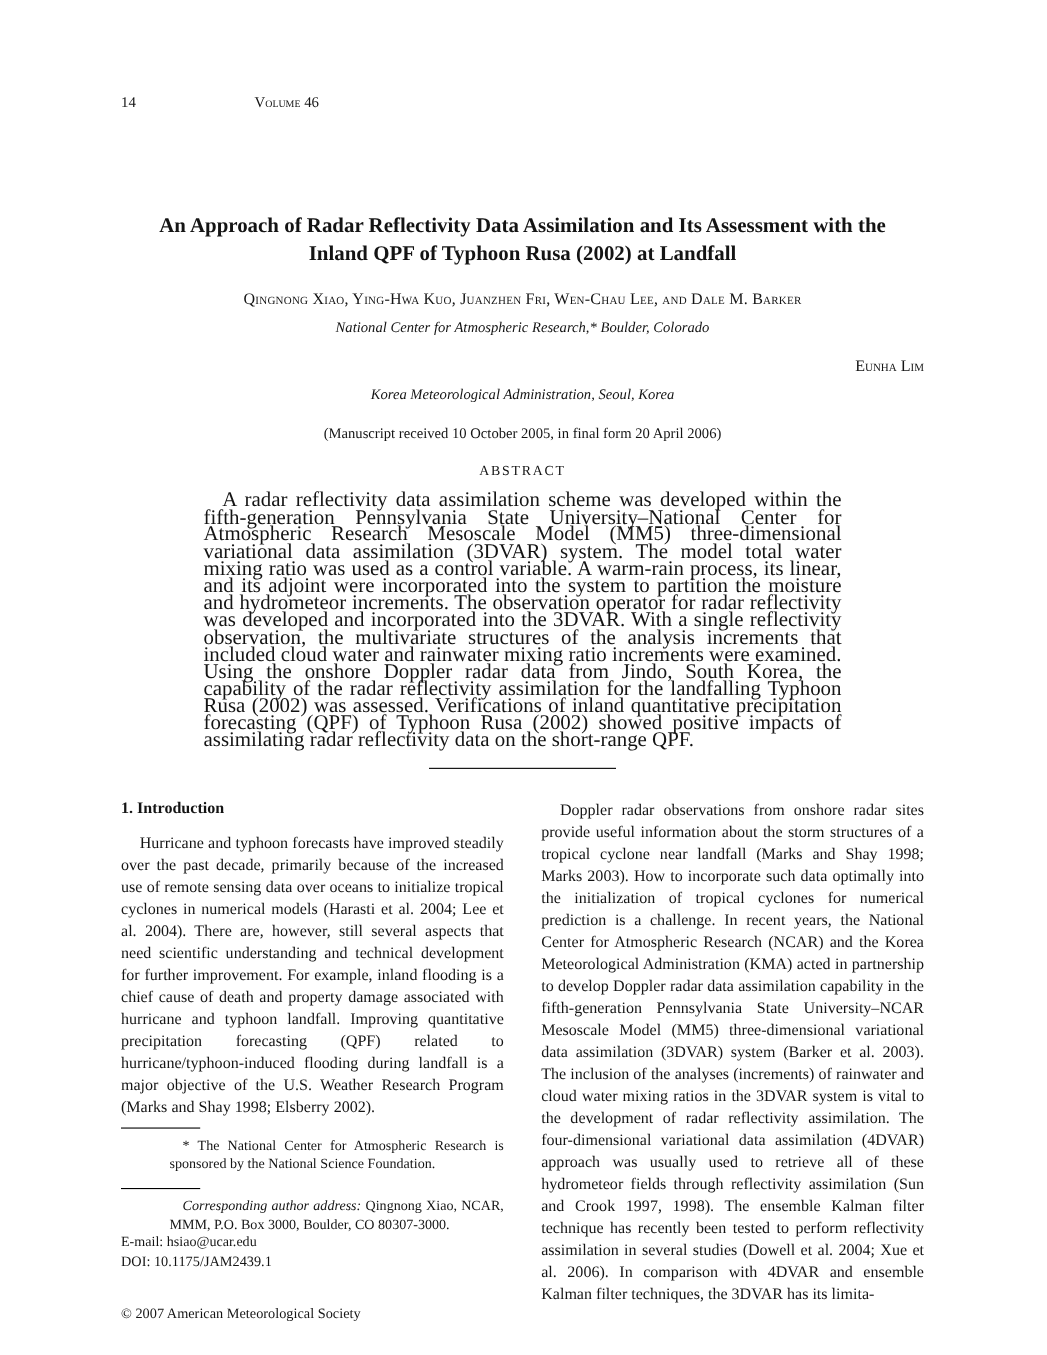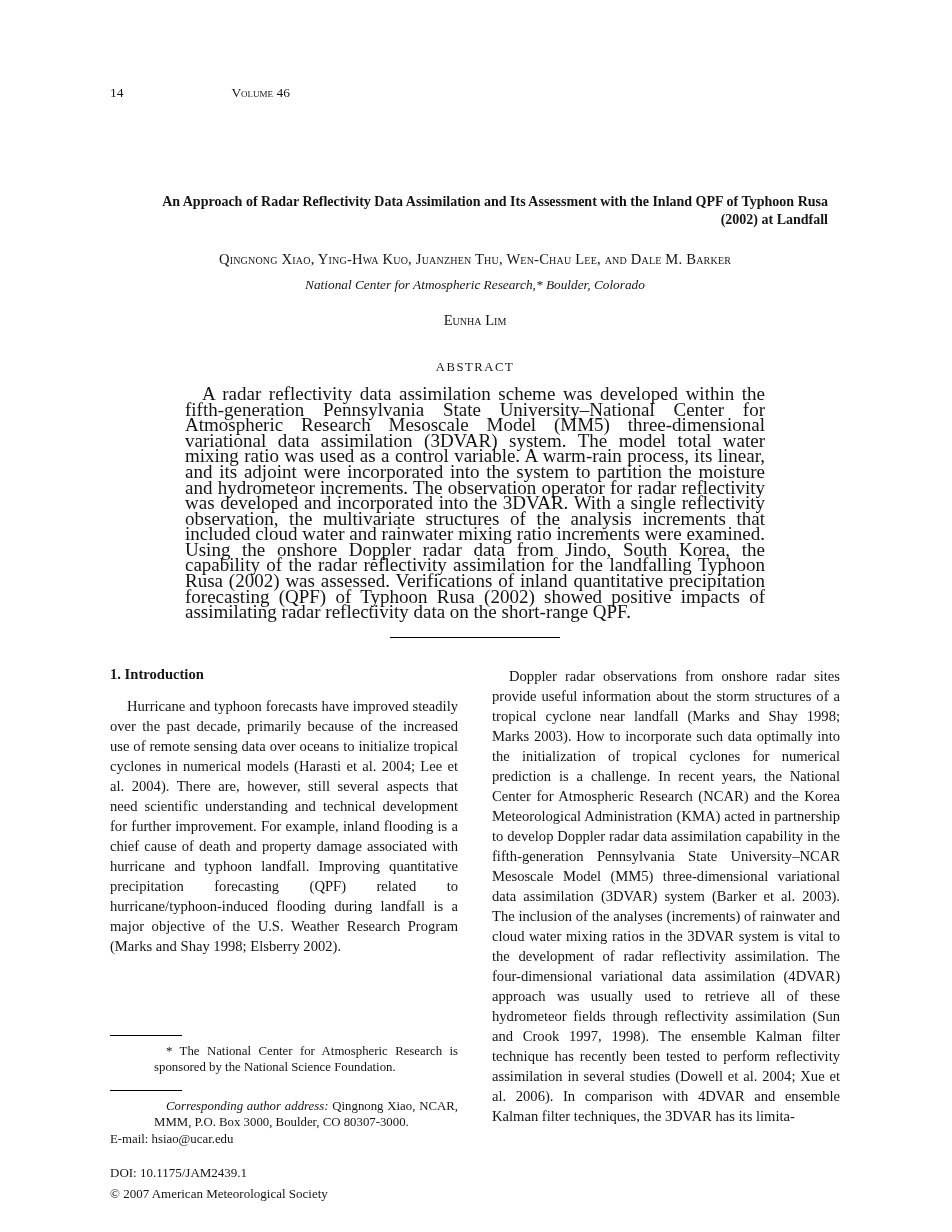--- a/index.html
+++ b/index.html
@@ -19,31 +19,31 @@
 
   
   .running-head { display: flex; align-items: baseline; }
   .rh-page { width: 90px; font-size: 13.5px; }
   .rh-journal { flex: 1; text-align: center; font-size: 12px; letter-spacing: 2.6px; word-spacing: 5px; }
   .rh-volume { width: 90px; text-align: right; font-variant: small-caps; font-size: 13.5px; }
 
   
   .title {
     margin: 92px auto 0; max-width: 706px;
-    text-align: right; font-weight: bold; font-size: 14px; line-height: 1.32; font-family: Liberation Serif, serif;
+    text-align: center; font-weight: bold; font-size: 19px; line-height: 1.32; font-family: Liberation Serif, serif;
   }
   .authors {
     margin-top: 21px; text-align: center;
     font-variant: small-caps; font-size: 14.6px; letter-spacing: 0.2px;
   }
   .affiliation { margin-top: 9px; text-align: center; font-style: italic; font-size: 13.3px; }
-  .author2 { margin-top: 19px; text-align: center; font-variant: small-caps; font-size: 14.6px; }
+  .author2 { margin-top: 19px; text-align: right; font-variant: small-caps; font-size: 14.6px; }
   .manuscript { margin-top: 19px; text-align: center; font-size: 13.3px; }
 
-  .abstract-head { margin-top: 31px; text-align: center; font-size: 12.6px; letter-spacing: 1.6px; }
+  .abstract-head { margin-top: 19px; text-align: center; font-size: 12.6px; letter-spacing: 1.6px; }
   .abstract-body {
     margin: 11px auto 0; width: 580px;
     font-size: 19px; line-height: 15.6px; text-align: justify; text-indent: 17px;
   }
   .abstract-rule { width: 170px; border-top: 1.4px solid #000; margin: 17px auto 0; }
 
   
   .columns { display: flex; gap: 34px; margin-top: 28px; flex: 1; min-height: 0; }
   .col { flex: 1; min-width: 0; display: flex; flex-direction: column; }
   .section-heading { font-weight: bold; font-size: 14.6px; margin-bottom: 13px; }
@@ -56,39 +56,41 @@
   .footnotes { margin-top: auto; padding-top: 8px; }
   .fn-rule { width: 72px; border-top: 1px solid #000; margin-bottom: 7px; }
   .fn-par { font-size: 12.8px; line-height: 16.5px; text-align: justify; text-indent: 12px; margin-left: 44px; }
   .fn-gap { height: 14px; }
   .fn-italic { font-style: italic; }
   .fn-email { font-size: 12.8px; line-height: 16.5px; }
 
   
   .footer { margin-top: 18px; }
   .doi { font-size: 13px; }
-  .copyright { margin-top: 5px; font-size: 13px; }
+  .copyright { margin-top: 31px; font-size: 13px; }
 </style>
 </head>
 <body>
 
 <div class="page">
 
   <div class="running-head">
     <div class="rh-page">14</div>
     <div class="rh-volume">Volume 46</div>
   </div>
 
   <h1 class="title">An Approach of Radar Reflectivity Data Assimilation and Its Assessment with the Inland QPF of Typhoon Rusa (2002) at Landfall</h1>
 
-  <div class="authors">Qingnong Xiao, Ying-Hwa Kuo, Juanzhen Thu, Wen-Chau Lee, and Dale M. Barker</div>
+  <div class="authors">Qingnong Xiao, Ying-Hwa Kuo, Juanzhen Fri, Wen-Chau Lee, and Dale M. Barker</div>
   <div class="affiliation">National Center for Atmospheric Research,* Boulder, Colorado</div>
 
   <div class="author2">Eunha Lim</div>
+  <div class="affiliation">Korea Meteorological Administration, Seoul, Korea</div>
 
+  <div class="manuscript">(Manuscript received 10 October 2005, in final form 20 April 2006)</div>
 
   <div class="abstract-head">ABSTRACT</div>
   <p class="abstract-body">A radar reflectivity data assimilation scheme was developed within the fifth-generation Pennsylvania State University–National Center for Atmospheric Research Mesoscale Model (MM5) three-dimensional variational data assimilation (3DVAR) system. The model total water mixing ratio was used as a control variable. A warm-rain process, its linear, and its adjoint were incorporated into the system to partition the moisture and hydrometeor increments. The observation operator for radar reflectivity was developed and incorporated into the 3DVAR. With a single reflectivity observation, the multivariate structures of the analysis increments that included cloud water and rainwater mixing ratio increments were examined. Using the onshore Doppler radar data from Jindo, South Korea, the capability of the radar reflectivity assimilation for the landfalling Typhoon Rusa (2002) was assessed. Verifications of inland quantitative precipitation forecasting (QPF) of Typhoon Rusa (2002) showed positive impacts of assimilating radar reflectivity data on the short-range QPF.</p>
 
   <div class="abstract-rule"></div>
 
   <div class="columns">
 
     <div class="col">
       <div class="section-heading">1. Introduction</div>

